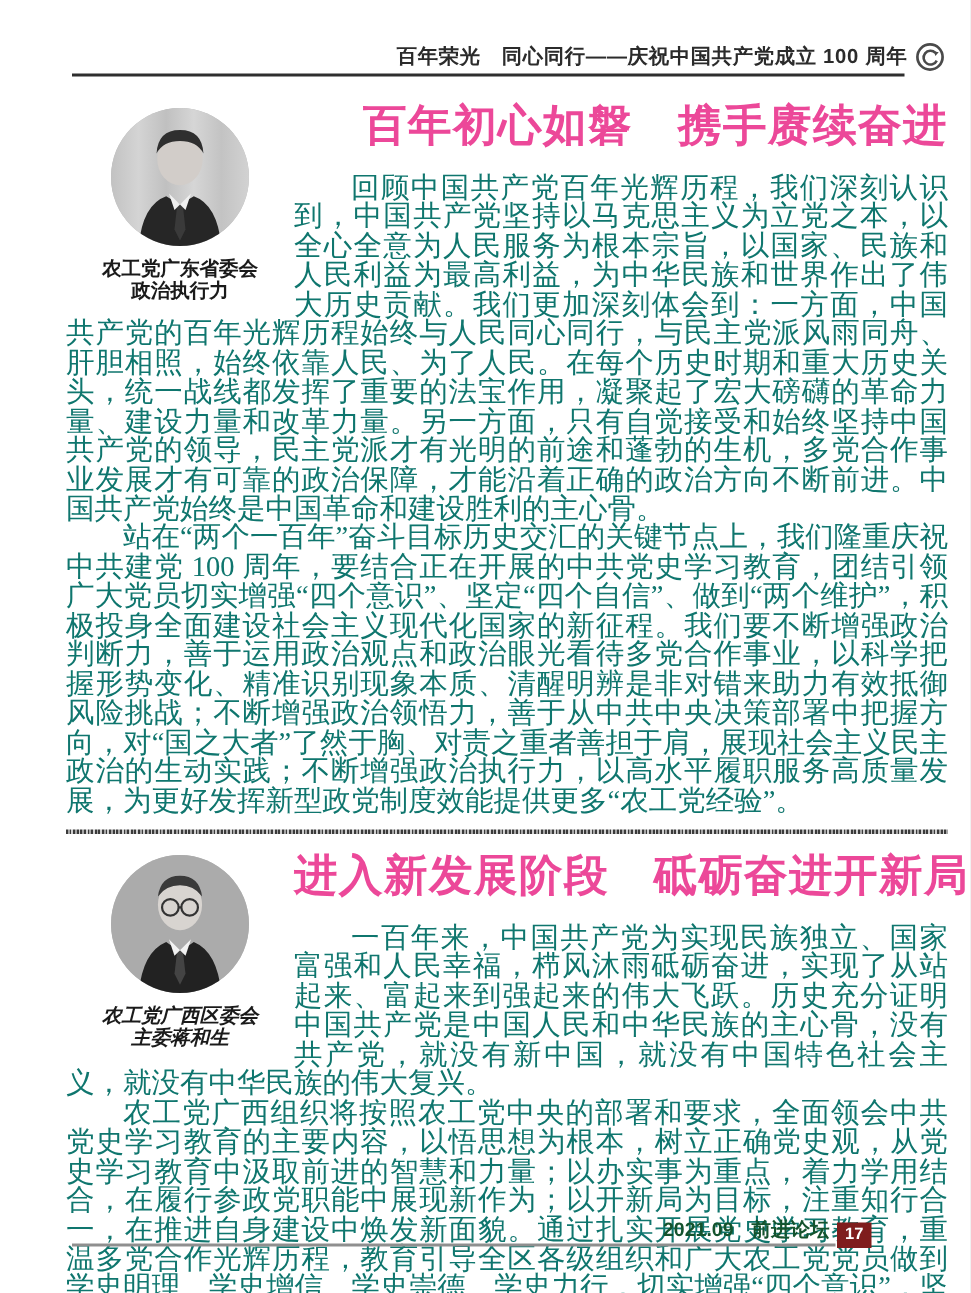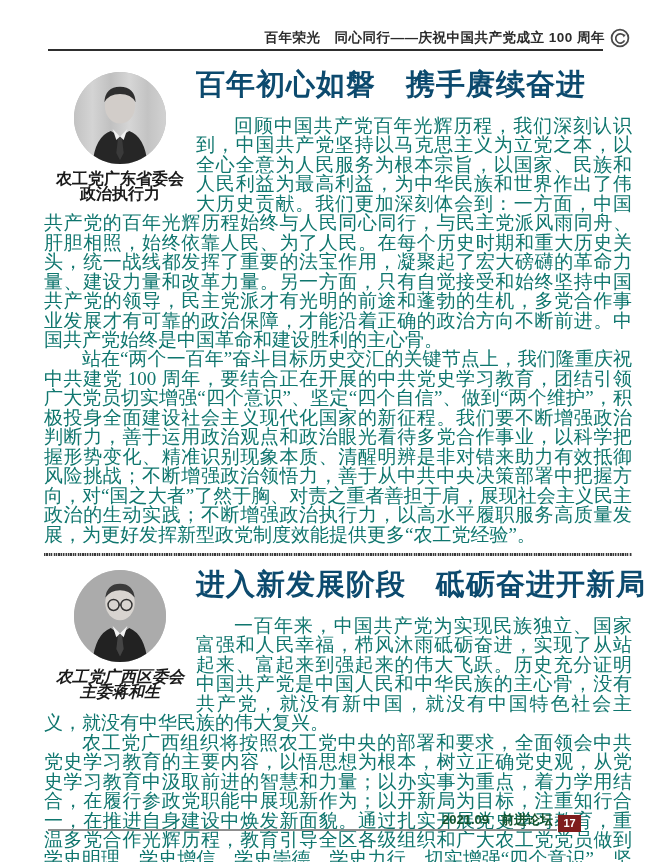--- a/index.html
+++ b/index.html
@@ -28,27 +28,27 @@
     float:left;width:152px;padding-top:6px;text-align:center;
   }
   .portrait{
     width:92px;height:92px;border-radius:50%;overflow:hidden;
     margin:0 auto;background:#b9b9b9;display:block;
   }
   .portrait svg{display:block;width:92px;height:92px;}
   .byline-caption{
     margin-top:7px;
     font-family:"Liberation Sans","DejaVu Sans",sans-serif;
-    font-weight:bold;font-size:16px;line-height:15px;color:#1a1a1a;text-align:center;
+    font-weight:bold;font-size:13px;line-height:15px;color:#1a1a1a;text-align:center;
   }
   .article-title{
     margin:4px 0 14px 0;
     font-family:"Liberation Sans","DejaVu Sans",sans-serif;
     font-weight:bold;font-size:29px;line-height:36px;
-    color:#0c4a6e;text-align:left;letter-spacing:1px;
+    color:#ec4899;text-align:right;letter-spacing:1px;
     white-space:nowrap;
   }
   .article-body p{
     margin:0;
     font-size:19px;line-height:19.45px;
     text-align:justify;text-justify:inter-ideograph;
     text-indent:2em;color:#0f766e;
   }
   .section-divider{
     clear:both;

